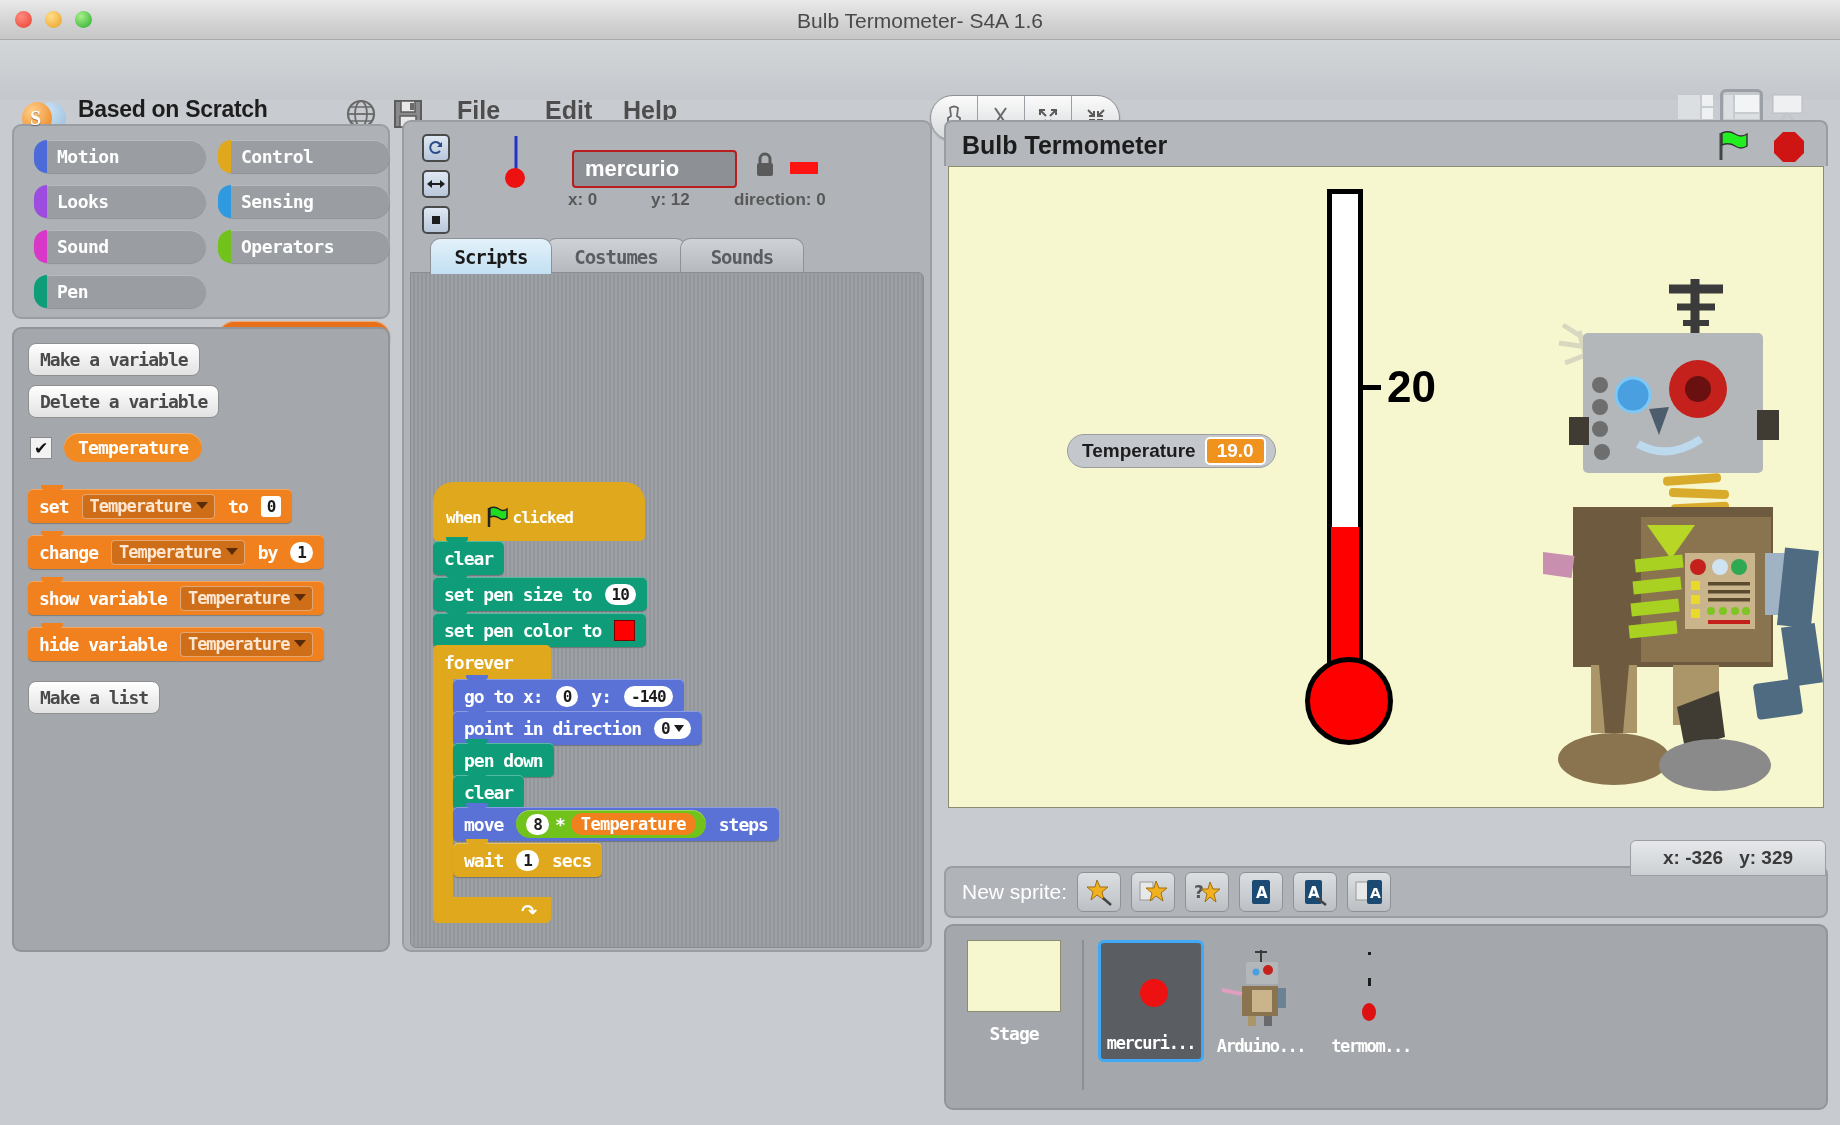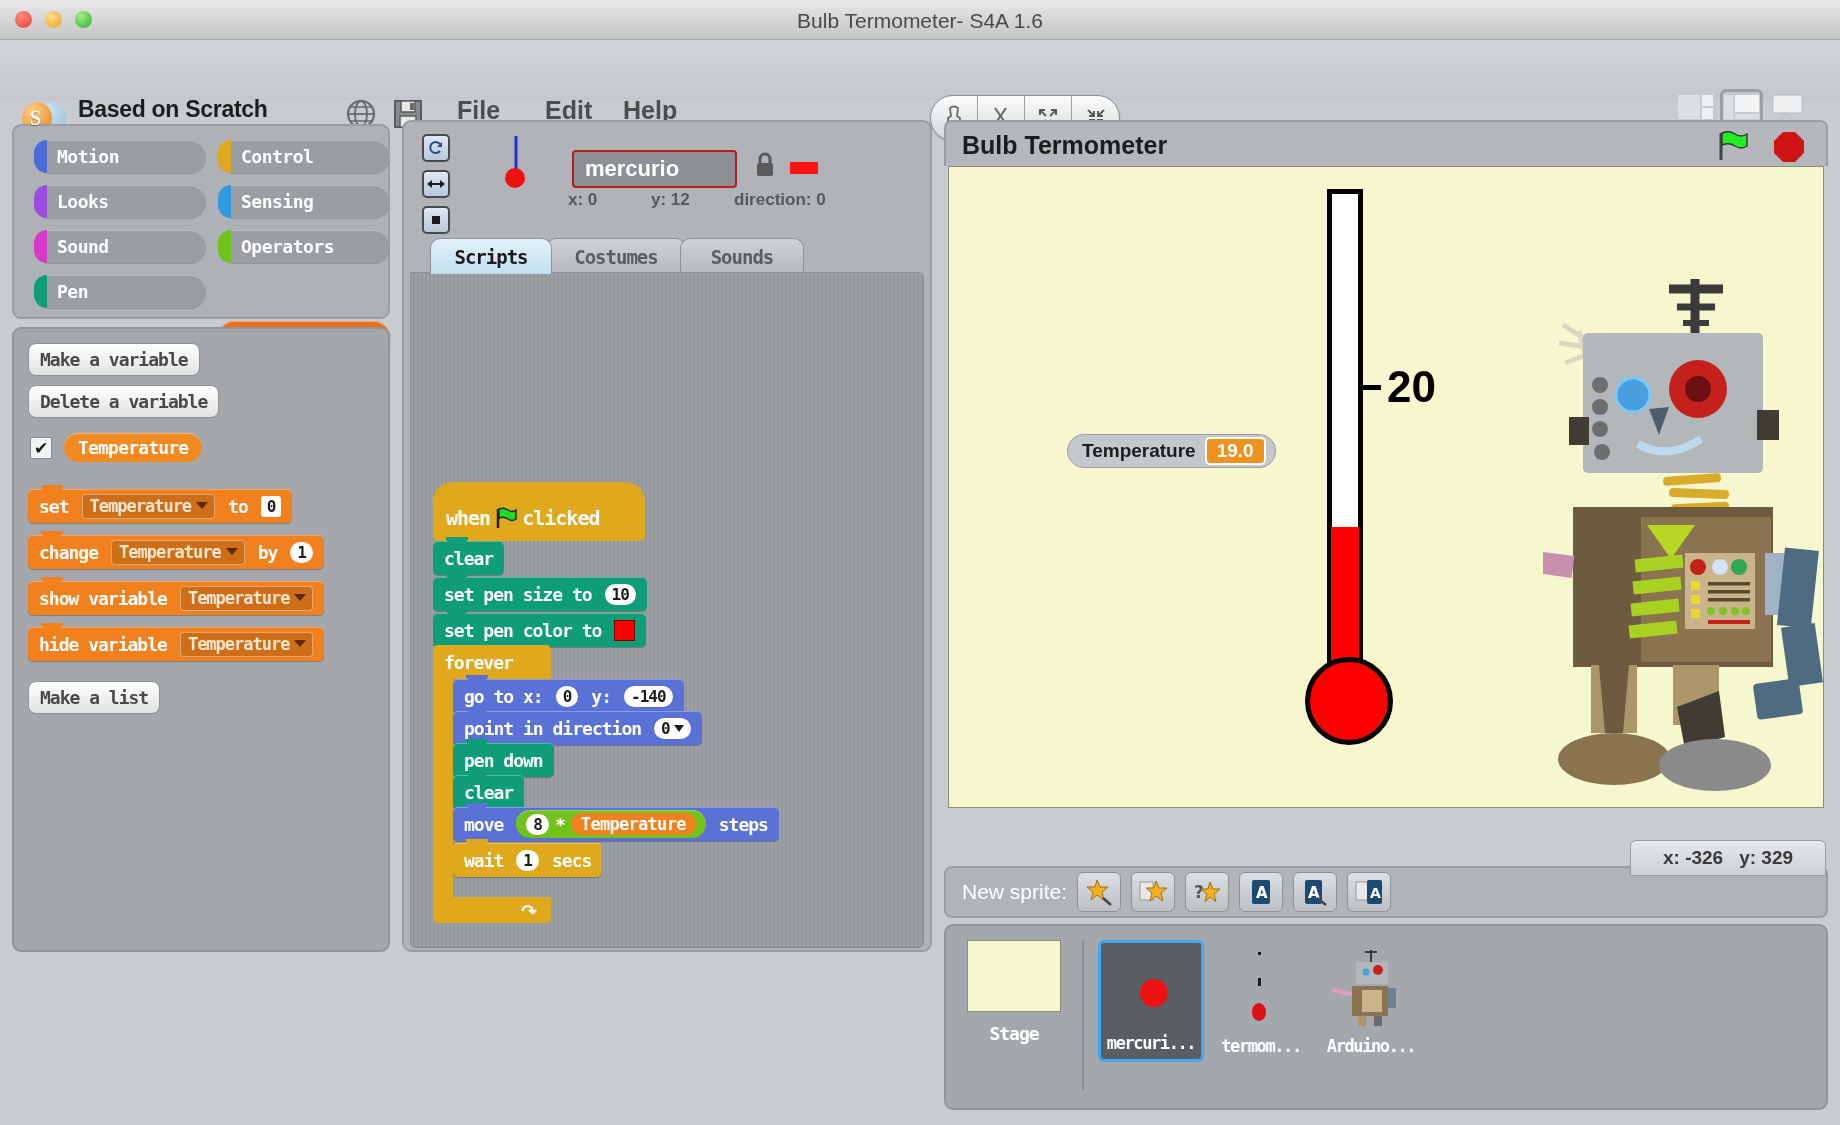--- a/index.html
+++ b/index.html
@@ -210,21 +210,21 @@
   #hat-block {
     position: absolute; left: 22px; top: 222px; width: 212px; height: 46px;
     background: #e0a81c; border-radius: 6px 6px 5px 5px;
   }
   #hat-block::before {
     content: ""; position: absolute; left: 0; top: -13px; width: 212px; height: 20px;
     background: #e0a81c; border-radius: 60px 60px 0 0;
   }
   #hat-label {
     position: absolute; left: 13px; top: 11px; display: flex; align-items: center; gap: 4px;
-    font-size: 20px; font-weight: bold; color: #fff;
+    font-size: 16px; font-weight: bold; color: #fff;
     font-family: "DejaVu Sans Mono", monospace; letter-spacing: -1px; z-index: 2;
   }
 
   
   #forever-wrap { position: absolute; left: 22px; top: 372px; }
   #forever-top {
     width: 118px; height: 34px; background: #e0a81c; border-radius: 5px 5px 0 0;
     display: flex; align-items: center; padding-left: 11px;
     font-size: 18px; font-weight: bold; color: #fff;
     font-family: "DejaVu Sans Mono", monospace; letter-spacing: -1px;
@@ -814,39 +814,39 @@
       <svg width="106" height="82" viewBox="0 0 106 82">
           <circle cx="53" cy="42" r="14" fill="#ee1111"></circle>
         </svg>
     </div>
     <div class="scap">mercuri...</div>
   </div>
 
   <div class="sprite-cell">
     <div class="sthumb">
       <svg width="106" height="82" viewBox="0 0 106 82">
-        <rect x="50" y="4" width="3" height="3" fill="#1c1c1c"></rect>
-        <rect x="50" y="30" width="3" height="8" fill="#1c1c1c"></rect>
-        <ellipse cx="51" cy="64" rx="7" ry="9" fill="#dd1111"></ellipse>
-      </svg>
-    </div>
-    <div class="scap">termom...</div>
-  </div>
-
-  <div class="sprite-cell">
-    <div class="sthumb">
-      <svg width="106" height="82" viewBox="0 0 106 82">
         <line x1="53" y1="2" x2="53" y2="14" stroke="#3b3b3b" stroke-width="2"></line>
         <line x1="47" y1="4" x2="59" y2="4" stroke="#3b3b3b" stroke-width="2"></line>
         <rect x="38" y="14" width="32" height="22" rx="2" fill="#b4b7ba"></rect>
         <circle cx="48" cy="24" r="3.5" fill="#4a9fe0"></circle>
         <circle cx="60" cy="22" r="5" fill="#c4201c"></circle>
         <rect x="34" y="38" width="36" height="30" fill="#8a7450"></rect>
         <rect x="44" y="42" width="20" height="22" fill="#c9b48c"></rect>
         <path d="M34 46 L14 42" stroke="#e09ec0" stroke-width="4"></path>
         <rect x="40" y="68" width="8" height="10" fill="#ab9669"></rect>
         <rect x="56" y="68" width="8" height="10" fill="#6a6a6a"></rect>
         <rect x="70" y="40" width="8" height="20" fill="#6b8194"></rect>
       </svg>
     </div>
     <div class="scap">Arduino...</div>
   </div>
+
+  <div class="sprite-cell">
+    <div class="sthumb">
+      <svg width="106" height="82" viewBox="0 0 106 82">
+        <rect x="50" y="4" width="3" height="3" fill="#1c1c1c"></rect>
+        <rect x="50" y="30" width="3" height="8" fill="#1c1c1c"></rect>
+        <ellipse cx="51" cy="64" rx="7" ry="9" fill="#dd1111"></ellipse>
+      </svg>
+    </div>
+    <div class="scap">termom...</div>
+  </div>
 </div>
 
 </body></html>

